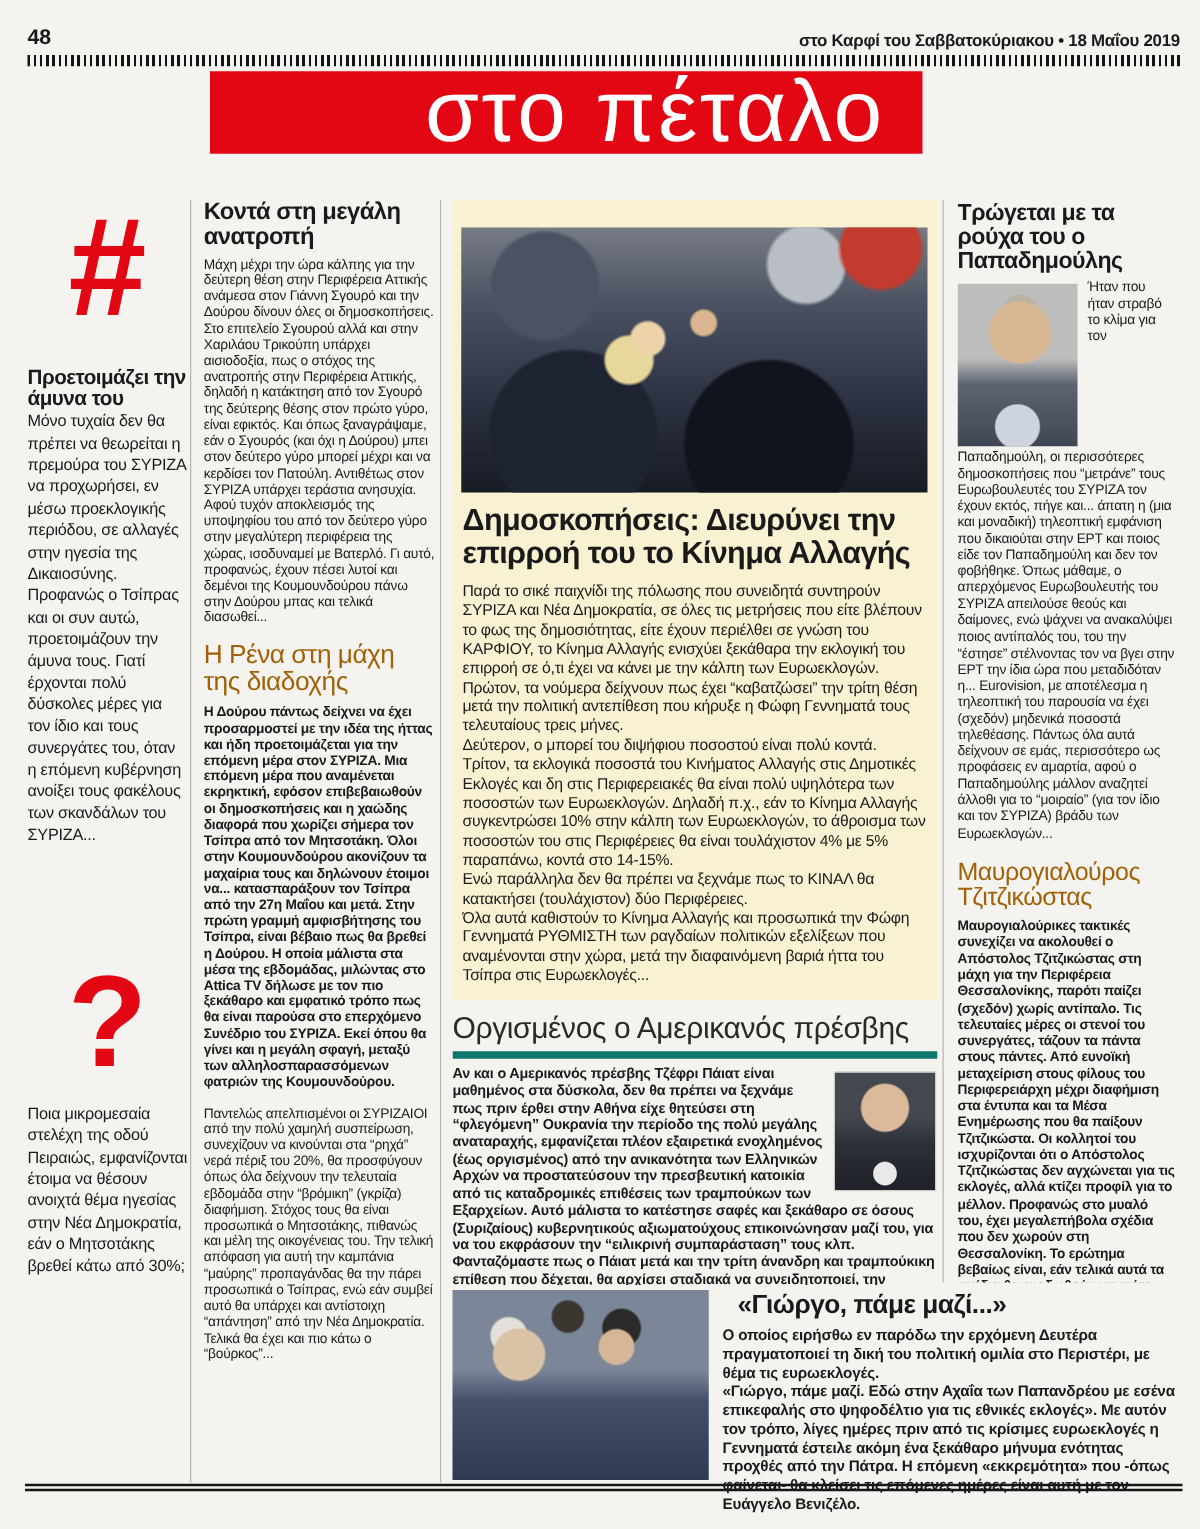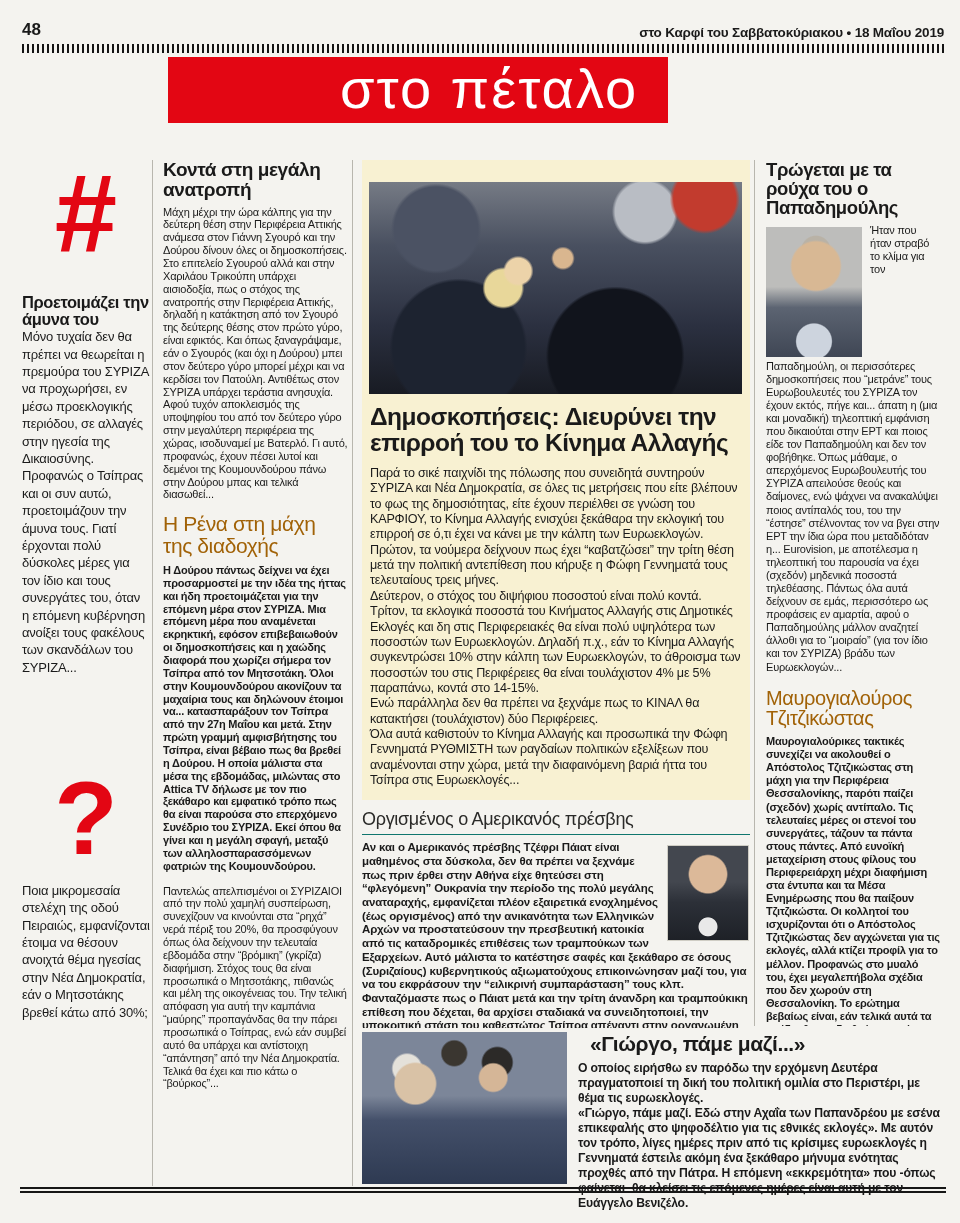--- a/index.html
+++ b/index.html
@@ -14,22 +14,22 @@
     background:var(--page-bg);color:var(--ink);
     font-family:"Liberation Sans","DejaVu Sans",sans-serif;
     -webkit-font-smoothing:antialiased;
   }
   
   .hdr-row{position:absolute;left:22px;right:16px;top:20px;display:flex;justify-content:space-between;align-items:flex-end;font-weight:bold;}
   .page-num{font-size:17px;}
   .masthead{font-size:13.5px;letter-spacing:-0.2px;}
   .ticks{position:absolute;left:22px;right:16px;top:44px;height:9px;
     background:repeating-linear-gradient(90deg,#141414 0 2px,transparent 2px 5px);}
-  .banner{position:absolute;left:168px;top:57px;width:500px;height:66px;background:var(--accent-red);
-    color:#fff;font-size:56px;line-height:64px;padding-left:172px;box-sizing:border-box;
+  .banner{position:absolute;left:168px;top:57px;width:570px;height:66px;background:var(--accent-red);
+    color:#fff;font-size:70px;line-height:64px;padding-left:172px;box-sizing:border-box;
     letter-spacing:2px;font-weight:400;}
   
   .vline{position:absolute;top:160px;width:1px;background:#b8b6ae;}
   #vl1{left:152px;height:1026px;}
   #vl2{left:352px;height:1026px;}
   #vl3{left:754px;height:866px;}
   .col{position:absolute;top:160px;overflow:hidden;}
   #col1{left:22px;width:128px;height:1026px;}
   #col2{left:163px;width:185px;height:1026px;}
   #col3{left:362px;width:388px;height:868px;}
@@ -58,22 +58,22 @@
       radial-gradient(circle at 52% 36%, #d9b68f 0 4%, rgba(0,0,0,0) 5%),
       radial-gradient(circle at 90% 8%, #c23b2e 0 8%, rgba(0,0,0,0) 9%),
       radial-gradient(circle at 74% 14%, #b9bdc4 0 9%, rgba(0,0,0,0) 10%),
       radial-gradient(circle at 18% 22%, #4b5263 0 12%, rgba(0,0,0,0) 13%),
       radial-gradient(circle at 24% 78%, #1d2330 0 20%, rgba(0,0,0,0) 21%),
       radial-gradient(circle at 66% 82%, #11141c 0 22%, rgba(0,0,0,0) 23%),
       linear-gradient(180deg,#767b85 0%,#495060 30%,#2b3040 68%,#181b23 100%);}
   .main-head{font-size:24.5px;line-height:1.08;letter-spacing:-0.5px;margin:0 9px 9px 8px;}
   .main-body p{font-size:12.6px;line-height:1.22;letter-spacing:-0.2px;margin:0 9px 0 8px;}
   .amb{margin-top:9px;}
-  .amb-head{font-size:18px;font-weight:400;letter-spacing:-0.3px;color:#2a2a28;
-    border-bottom:1px solid #0f766e;padding-bottom:4px;margin:0 0 6px;}
+  .amb-head{font-size:24px;font-weight:400;letter-spacing:-0.3px;color:#2a2a28;
+    border-bottom:6px solid #0f766e;padding-bottom:4px;margin:0 0 6px;}
   .amb-body{font-size:11.5px;line-height:1.19;letter-spacing:-0.15px;font-weight:bold;margin:0;}
   .pyatt-photo{float:right;width:82px;height:96px;margin:4px 1px 5px 9px;border:1px solid #cfcdc4;box-sizing:border-box;
     background:
       radial-gradient(circle at 50% 30%, #dcb999 0 24%, rgba(0,0,0,0) 26%),
       radial-gradient(circle at 50% 86%, #e9e9e9 0 10%, rgba(0,0,0,0) 11%),
       linear-gradient(180deg,#43474f 0 38%,#2c3038 60%,#1e2127 100%);}
   
   .band{position:absolute;left:362px;top:1032px;width:583px;height:154px;display:flex;gap:11px;}
   .pap-photo{flex:none;width:205px;height:152px;
     background:
@@ -136,21 +136,21 @@
   </div>
 </div>
 
 <div class="col" id="col3">
   <div class="yellowbox">
     <div class="crowd-photo"></div>
     <h1 class="main-head">Δημοσκοπήσεις: Διευρύνει την επιρροή του το Κίνημα Αλλαγής</h1>
     <div class="main-body">
       <p>Παρά το σικέ παιχνίδι της πόλωσης που συνειδητά συντηρούν ΣΥΡΙΖΑ και Νέα Δημοκρατία, σε όλες τις μετρήσεις που είτε βλέπουν το φως της δημοσιότητας, είτε έχουν περιέλθει σε γνώση του ΚΑΡΦΙΟΥ, το Κίνημα Αλλαγής ενισχύει ξεκάθαρα την εκλογική του επιρροή σε ό,τι έχει να κάνει με την κάλπη των Ευρωεκλογών.</p>
       <p>Πρώτον, τα νούμερα δείχνουν πως έχει “καβατζώσει” την τρίτη θέση μετά την πολιτική αντεπίθεση που κήρυξε η Φώφη Γεννηματά τους τελευταίους τρεις μήνες.</p>
-      <p>Δεύτερον, ο στόχος του διψήφιου ποσοστού είναι πολύ κοντά.</p>
+      <p>Δεύτερον, ο μπορεί του διψήφιου ποσοστού είναι πολύ κοντά.</p>
       <p>Τρίτον, τα εκλογικά ποσοστά του Κινήματος Αλλαγής στις Δημοτικές Εκλογές και δη στις Περιφερειακές θα είναι πολύ υψηλότερα των ποσοστών των Ευρωεκλογών. Δηλαδή π.χ., εάν το Κίνημα Αλλαγής συγκεντρώσει 10% στην κάλπη των Ευρωεκλογών, το άθροισμα των ποσοστών του στις Περιφέρειες θα είναι τουλάχιστον 4% με 5% παραπάνω, κοντά στο 14-15%.</p>
       <p>Ενώ παράλληλα δεν θα πρέπει να ξεχνάμε πως το ΚΙΝΑΛ θα κατακτήσει (τουλάχιστον) δύο Περιφέρειες.</p>
       <p>Όλα αυτά καθιστούν το Κίνημα Αλλαγής και προσωπικά την Φώφη Γεννηματά ΡΥΘΜΙΣΤΗ των ραγδαίων πολιτικών εξελίξεων που αναμένονται στην χώρα, μετά την διαφαινόμενη βαριά ήττα του Τσίπρα στις Ευρωεκλογές...</p>
     </div>
   </div>
   <div class="amb">
     <h2 class="amb-head">Οργισμένος ο Αμερικανός πρέσβης</h2>
     <div>
       <div class="pyatt-photo"></div>
       <p class="amb-body">Αν και ο Αμερικανός πρέσβης Τζέφρι Πάιατ είναι μαθημένος στα δύσκολα, δεν θα πρέπει να ξεχνάμε πως πριν έρθει στην Αθήνα είχε θητεύσει στη “φλεγόμενη” Ουκρανία την περίοδο της πολύ μεγάλης αναταραχής, εμφανίζεται πλέον εξαιρετικά ενοχλημένος (έως οργισμένος) από την ανικανότητα των Ελληνικών Αρχών να προστατεύσουν την πρεσβευτική κατοικία από τις καταδρομικές επιθέσεις των τραμπούκων των Εξαρχείων. Αυτό μάλιστα το κατέστησε σαφές και ξεκάθαρο σε όσους (Συριζαίους) κυβερνητικούς αξιωματούχους επικοινώνησαν μαζί του, για να του εκφράσουν την “ειλικρινή συμπαράσταση” τους κλπ. Φανταζόμαστε πως ο Πάιατ μετά και την τρίτη άνανδρη και τραμπούκικη επίθεση που δέχεται, θα αρχίσει σταδιακά να συνειδητοποιεί, την υποκριτική στάση του καθεστώτος Τσίπρα απέναντι στην οργανωμένη βία που έχει ως ορμητήριο της τα Εξάρχεια.</p>

